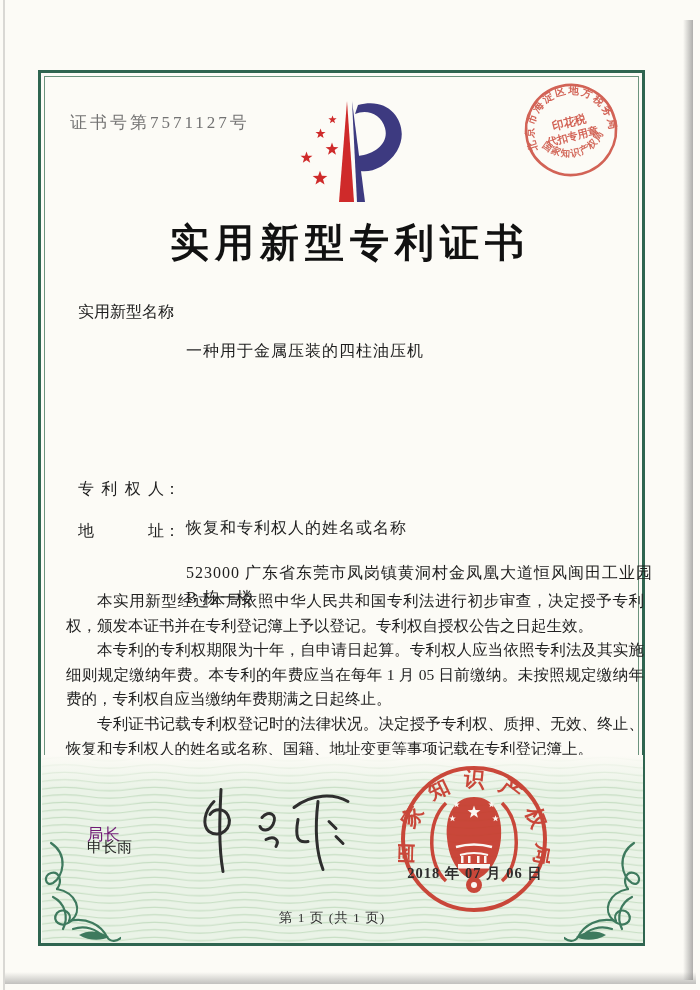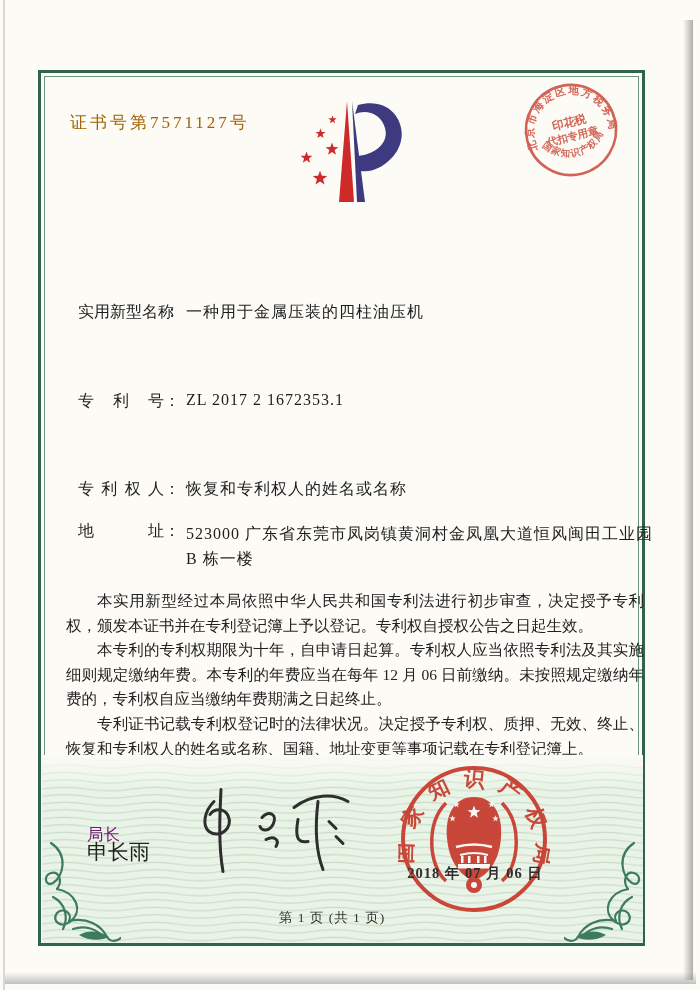--- a/index.html
+++ b/index.html
@@ -15,50 +15,50 @@
     background:linear-gradient(to right, rgba(0,0,0,0), rgba(110,110,110,.55));}
   .edge-bottom{position:absolute;top:972px;left:4px;width:692px;height:12px;
     background:linear-gradient(to bottom, rgba(0,0,0,0), rgba(120,120,120,.45));}
   .edge-left{position:absolute;top:0;left:3px;width:2px;height:990px;background:#d9d8d4;}
 
   
   .frame{position:absolute;left:38px;top:70px;width:607px;height:876px;
     border:3px solid #2f6550;box-sizing:border-box;}
   .frame-inner{position:absolute;inset:3px;border:1px solid #6c947e;}
 
-  .cert-no{position:absolute;left:70px;top:111px;font-size:17px;letter-spacing:3px;color:#a16207;text-align:right;}
+  .cert-no{position:absolute;left:70px;top:111px;font-size:17px;letter-spacing:3px;color:#737373;text-align:right;}
 
   .logo{position:absolute;left:288px;top:98px;width:124px;height:108px;}
 
   .title{position:absolute;left:0;top:216px;width:100%;text-align:center;
     font-size:39px;font-weight:bold;letter-spacing:6px;color:#111;}
 
   
   .field{position:absolute;left:78px;font-size:16px;white-space:nowrap;color:#1d1d1d;}
   .flabel{display:inline-block;width:86px;text-align:justify;text-align-last:justify;vertical-align:top;}
   .fcolon{display:inline-block;margin-right:6px;vertical-align:top;}
-  .fvalue{display:inline-block;letter-spacing:1px;vertical-align:top;}
+  .fvalue{display:inline-block;letter-spacing:1px;vertical-align:top;margin-top:39px;}
   .fvalue.wrap{white-space:normal;width:478px;line-height:25px;}
   .field.grant2{left:385px;}
 
   .paras{position:absolute;left:66px;top:589px;width:578px;font-size:15.5px;
     line-height:24.6px;color:#222;text-align:justify;}
   .paras p{margin:0;text-indent:2em;}
 
   .barcode{position:absolute;left:120px;top:756px;width:146px;height:17px;}
 
   .panel{position:absolute;left:42px;top:755px;width:601px;height:188px;}
   .panel-fade{position:absolute;left:0;top:0;width:100%;height:34px;
     background:linear-gradient(to bottom,#fcfbf6,rgba(252,251,246,0));}
   .flourish{position:absolute;width:78px;height:108px;bottom:-2px;}
   .flourish.fl-left{left:1px;}
   .flourish.fl-right{right:1px;transform:scaleX(-1);}
 
   .officer-title{position:absolute;left:87px;top:824px;font-size:16.5px;color:#701a75;}
-  .officer-name{position:absolute;left:87px;top:838px;font-size:21px;color:#222;}
+  .officer-name{position:absolute;left:87px;top:838px;font-size:15px;color:#222;}
   .signature{position:absolute;left:176px;top:780px;width:180px;height:98px;}
 
   .seal{position:absolute;left:398px;top:763px;width:152px;height:152px;opacity:.93;}
   .seal-date{position:absolute;left:399px;top:864px;width:152px;text-align:center;
     font-size:14.5px;letter-spacing:1px;color:#2e2e2e;font-weight:bold;}
 
   .tax-stamp{position:absolute;left:522px;top:81px;width:98px;height:98px;
     transform:rotate(-14deg);opacity:.88;}
 
   .footer{position:absolute;left:0;top:909px;width:664px;text-align:center;
@@ -84,37 +84,35 @@
     <polygon points="59,3 51,104 66,104" fill="#cf2a2a"></polygon>
     <polygon points="64,3 69,104 77,104" fill="#3d3a80"></polygon>
     <path d="M70 7 C 105 -3 123 30 109 53 C 99 69 83 75 72 73 L70 58 C 89 56 101 44 97 30 C 93 15 78 11 67 16 Z" fill="#3d3a80"></path>
     <use href="#star" x="40" y="17" width="9" height="9" fill="#cf2a2a"></use>
     <use href="#star" x="27" y="30" width="11" height="11" fill="#cf2a2a"></use>
     <use href="#star" x="37" y="44" width="14" height="14" fill="#cf2a2a"></use>
     <use href="#star" x="12" y="53" width="13" height="13" fill="#cf2a2a"></use>
     <use href="#star" x="24" y="72" width="16" height="16" fill="#cf2a2a"></use>
   </svg>
 
+  <div class="title">实用新型专利证书</div>
 
   <div class="field" style="top:302px">
     <span class="flabel">实用新型名称</span><span class="fcolon">：</span><span class="fvalue">一种用于金属压装的四柱油压机</span>
   </div>
-  <div class="field" style="top:391px">
-    <span class="flabel">专利号</span><span class="fcolon">：</span><span class="fvalue">ZL 2017 2 1672353.1</span>
-  </div>
   <div class="field" style="top:479px">
     <span class="flabel">专利权人</span><span class="fcolon">：</span><span class="fvalue">恢复和专利权人的姓名或名称</span>
   </div>
   <div class="field" style="top:521px">
     <span class="flabel">地址</span><span class="fcolon">：</span><span class="fvalue wrap">523000 广东省东莞市凤岗镇黄洞村金凤凰大道恒风闽田工业园 B 栋一楼</span>
   </div>
 
   <div class="paras">
     <p>本实用新型经过本局依照中华人民共和国专利法进行初步审查，决定授予专利权，颁发本证书并在专利登记簿上予以登记。专利权自授权公告之日起生效。</p>
-    <p>本专利的专利权期限为十年，自申请日起算。专利权人应当依照专利法及其实施细则规定缴纳年费。本专利的年费应当在每年 12 月 06 日前缴纳。未按照规定缴纳年费的，专利权自应当缴纳年费期满之日起终止。</p>
+    <p>本专利的专利权期限为十年，自申请日起算。专利权人应当依照专利法及其实施细则规定缴纳年费。本专利的年费应当在每年 1 月 05 日前缴纳。未按照规定缴纳年费的，专利权自应当缴纳年费期满之日起终止。</p>
     <p>专利证书记载专利权登记时的法律状况。决定授予专利权、质押、无效、终止、恢复和专利权人的姓名或名称、国籍、地址变更等事项记载在专利登记簿上。</p>
   </div>
 
   <svg class="barcode" viewBox="0 0 146 17" preserveAspectRatio="none">
     <g fill="#1c1c1c">
       <rect x="0" width="3" height="17"></rect>
         <rect x="5" width="1.5" height="17"></rect>
         <rect x="8" width="1.5" height="17"></rect>
       <rect x="11" width="3" height="17"></rect>
         <rect x="16" width="1.5" height="17"></rect>

